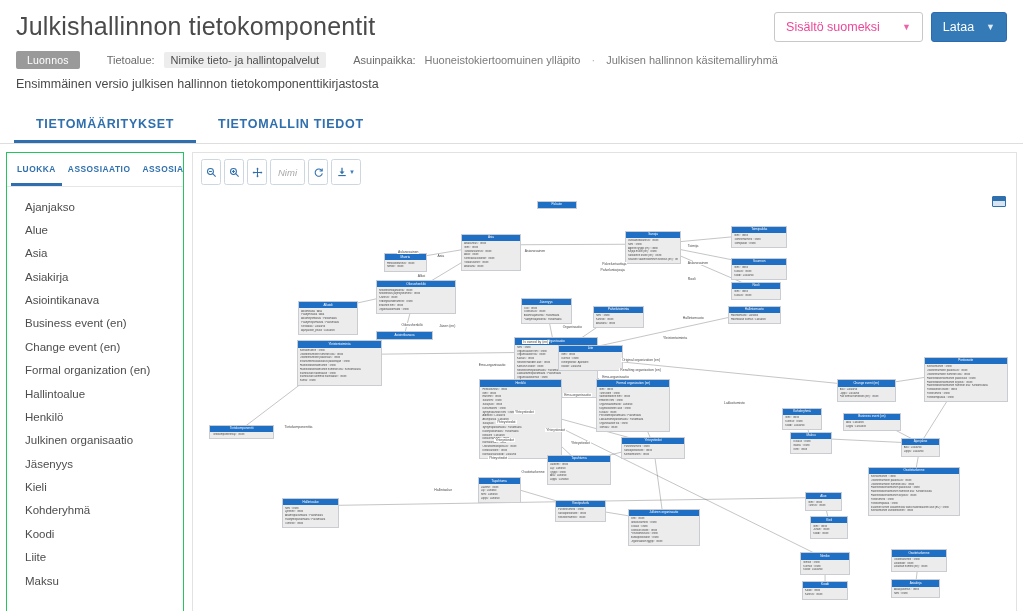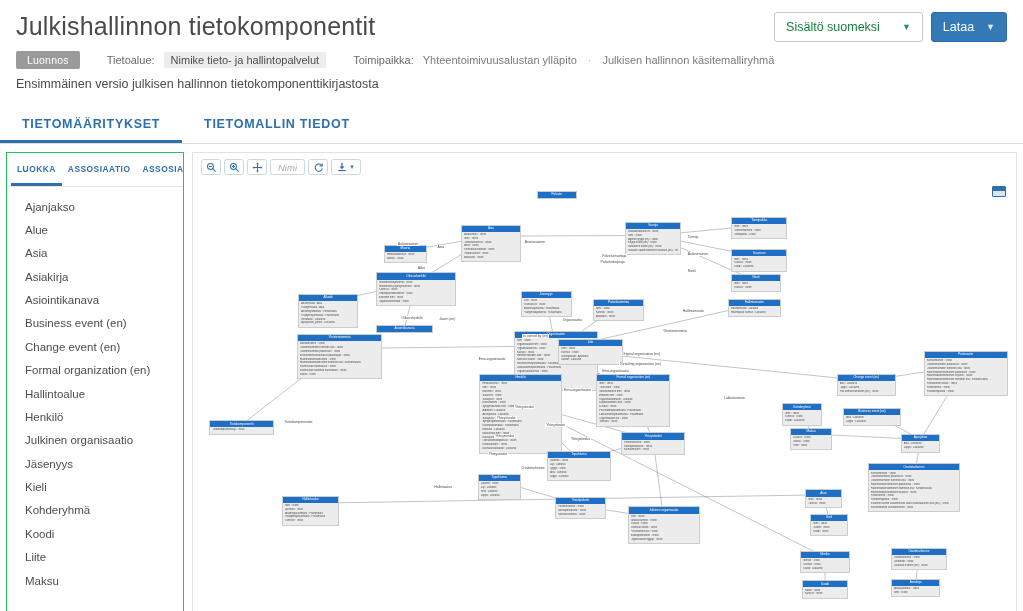--- a/index.html
+++ b/index.html
@@ -14,21 +14,21 @@
 
   
   .page-header { position: relative; padding: 10px 16px 0 16px; }
   .title-row { display: flex; align-items: center; justify-content: space-between; }
   .page-title {
     font-size: 25px; font-weight: 400; color: #4a4a4a;
     letter-spacing: .2px; line-height: 1.15; margin: 0;
   }
   .header-actions { display: flex; gap: 8px; align-items: center; padding-top: 2px; }
   .btn-outline {
-    border: 1px solid #c8c8c8; background: #fff; color: #15803d;
+    border: 1px solid #c8c8c8; background: #fff; color: #ec4899;
     font-size: 12.5px; padding: 7px 11px; border-radius: 3px;
     display: flex; align-items: center; gap: 22px; white-space: nowrap;
   }
   .btn-primary {
     border: 1px solid #2a6bb3; background: #337ab7; color: #fff;
     font-size: 12.5px; padding: 7px 11px; border-radius: 3px;
     display: flex; align-items: center; gap: 12px; white-space: nowrap;
   }
   .caret { font-size: 9px; line-height: 1; opacity: .85; }
 
@@ -46,21 +46,21 @@
     background: #ededed; color: #4c4c4c; padding: 2px 7px;
     border-radius: 2px; font-size: 11px;
   }
   .meta-sep { color: #b0b0b0; padding: 0 2px; }
   .meta-plain { color: #7a7a7a; }
   .description { margin-top: 8px; font-size: 12.5px; color: #4a4a4a; }
 
   
   .main-tabs {
     display: flex; gap: 0; margin-top: 16px;
-    border-bottom: 1px solid #dedede; 
+    border-bottom: 1px solid #dedede; padding-left: 14px;
   }
   .main-tab {
     font-size: 12.5px; font-weight: bold; letter-spacing: .7px;
     color: #2f6fad; padding: 10px 22px 9px 22px;
     border-bottom: 3px solid transparent; white-space: nowrap;
   }
   .main-tab.active { border-bottom-color: #2f6fad; }
 
   
   .body-wrap {
@@ -91,21 +91,21 @@
   
   .diagram-panel {
     flex: 1; border: 1px solid #e2e2e2; background: #fff;
     display: flex; flex-direction: column; overflow: hidden; position: relative;
   }
   .diagram-toolbar {
     display: flex; align-items: center; gap: 3px;
     padding: 6px 8px 5px 8px;
   }
   .tb-btn {
-    width: 20px; height: 16px; border: 1px solid #cdd7e1;
+    width: 20px; height: 26px; border: 1px solid #cdd7e1;
     background: #fff; border-radius: 2.5px;
     display: flex; align-items: center; justify-content: center;
     color: #2f6fad;
   }
   .tb-btn.wide { width: auto; padding: 0 7px; font-size: 9.5px; color: #a9a9a9; font-style: italic; }
   .tb-btn.dl { width: 30px; gap: 2px; }
   .tb-caret { font-size: 6px; color: #3b7dbf; }
 
   .canvas {
     flex: 1; position: relative; background: #ffffff; overflow: hidden;
@@ -153,22 +153,22 @@
         <span>Lataa</span>
         <span class="caret">▼</span>
       </div>
     </div>
   </div>
 
   <div class="meta-row">
     <span class="badge-draft">Luonnos</span>
     <span class="meta-label">Tietoalue:</span>
     <span class="pill">Nimike tieto- ja hallintopalvelut</span>
-    <span class="meta-label">Toimipaikka:</span>
-    <span class="meta-plain">Yhteentoimivuusalustan ylläpito</span>
+    <span class="meta-label">Asuinpaikka:</span>
+    <span class="meta-plain">Huoneistokiertoomuinen ylläpito</span>
     <span class="meta-sep">·</span>
     <span class="meta-plain">Julkisen hallinnon käsitemalliryhmä</span>
   </div>
 
   <div class="description">Ensimmäinen versio julkisen hallinnon tietokomponenttikirjastosta</div>
 </div>
 
 <div class="main-tabs">
   <div class="main-tab active">TIETOMÄÄRITYKSET</div>
   <div class="main-tab">TIETOMALLIN TIEDOT</div>

